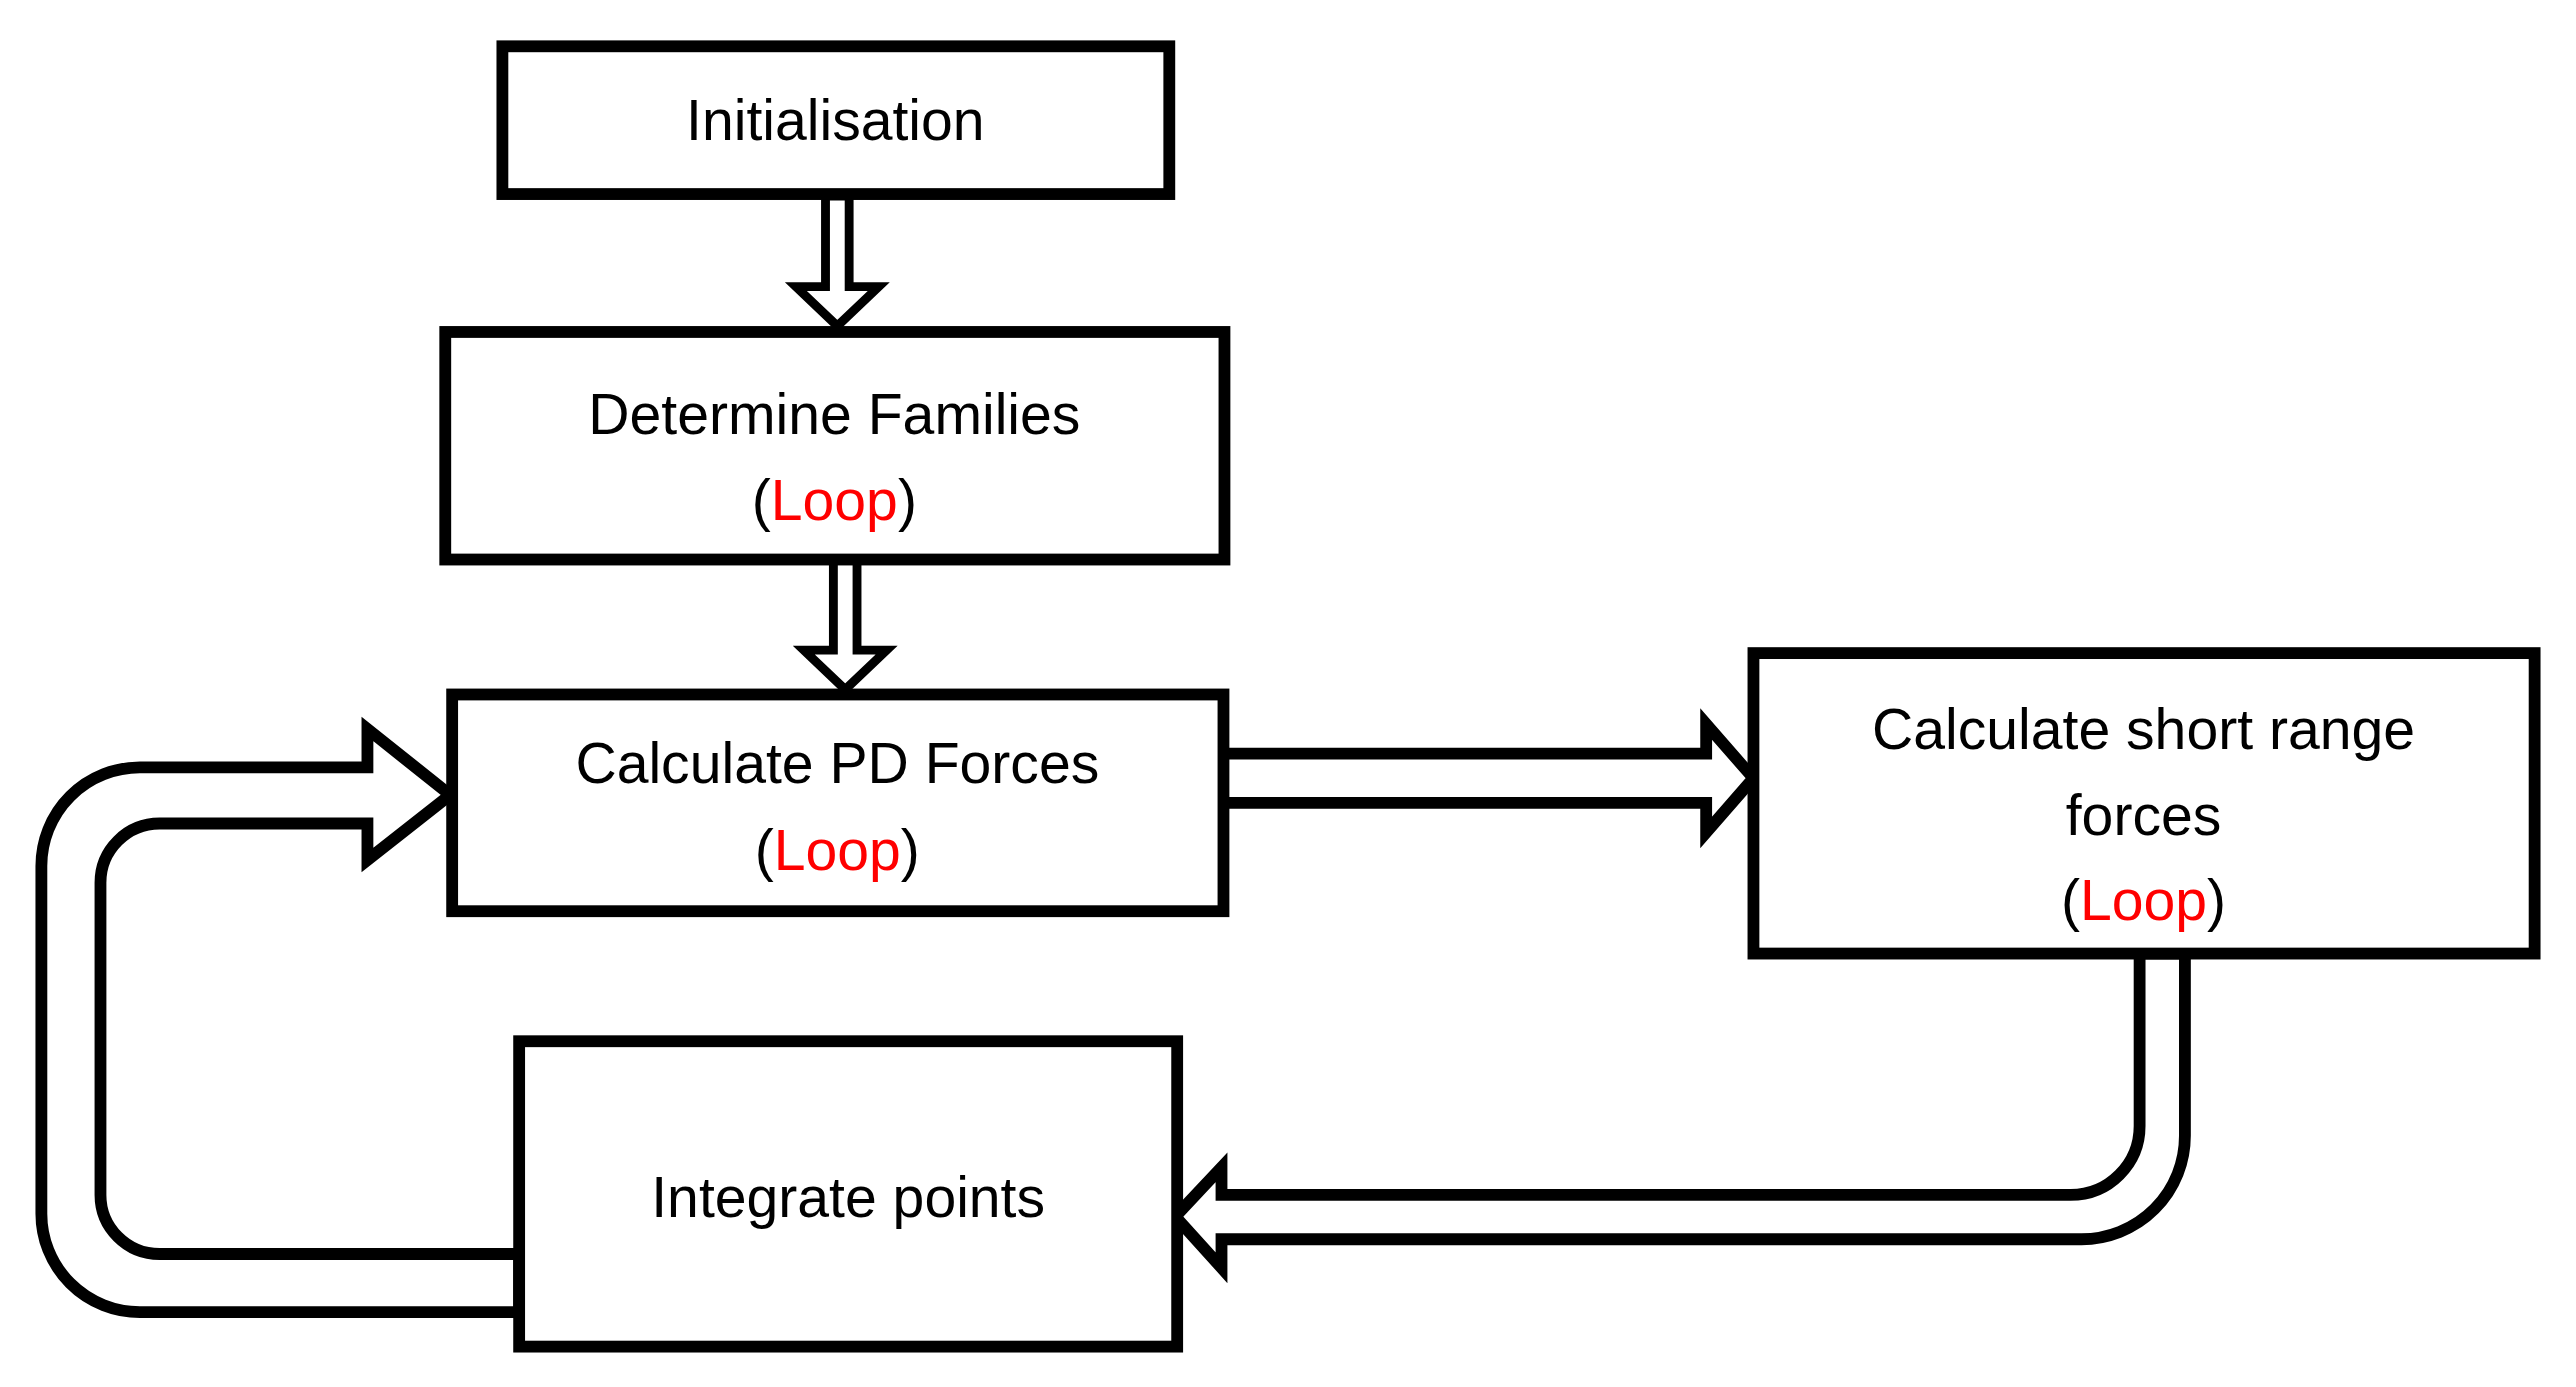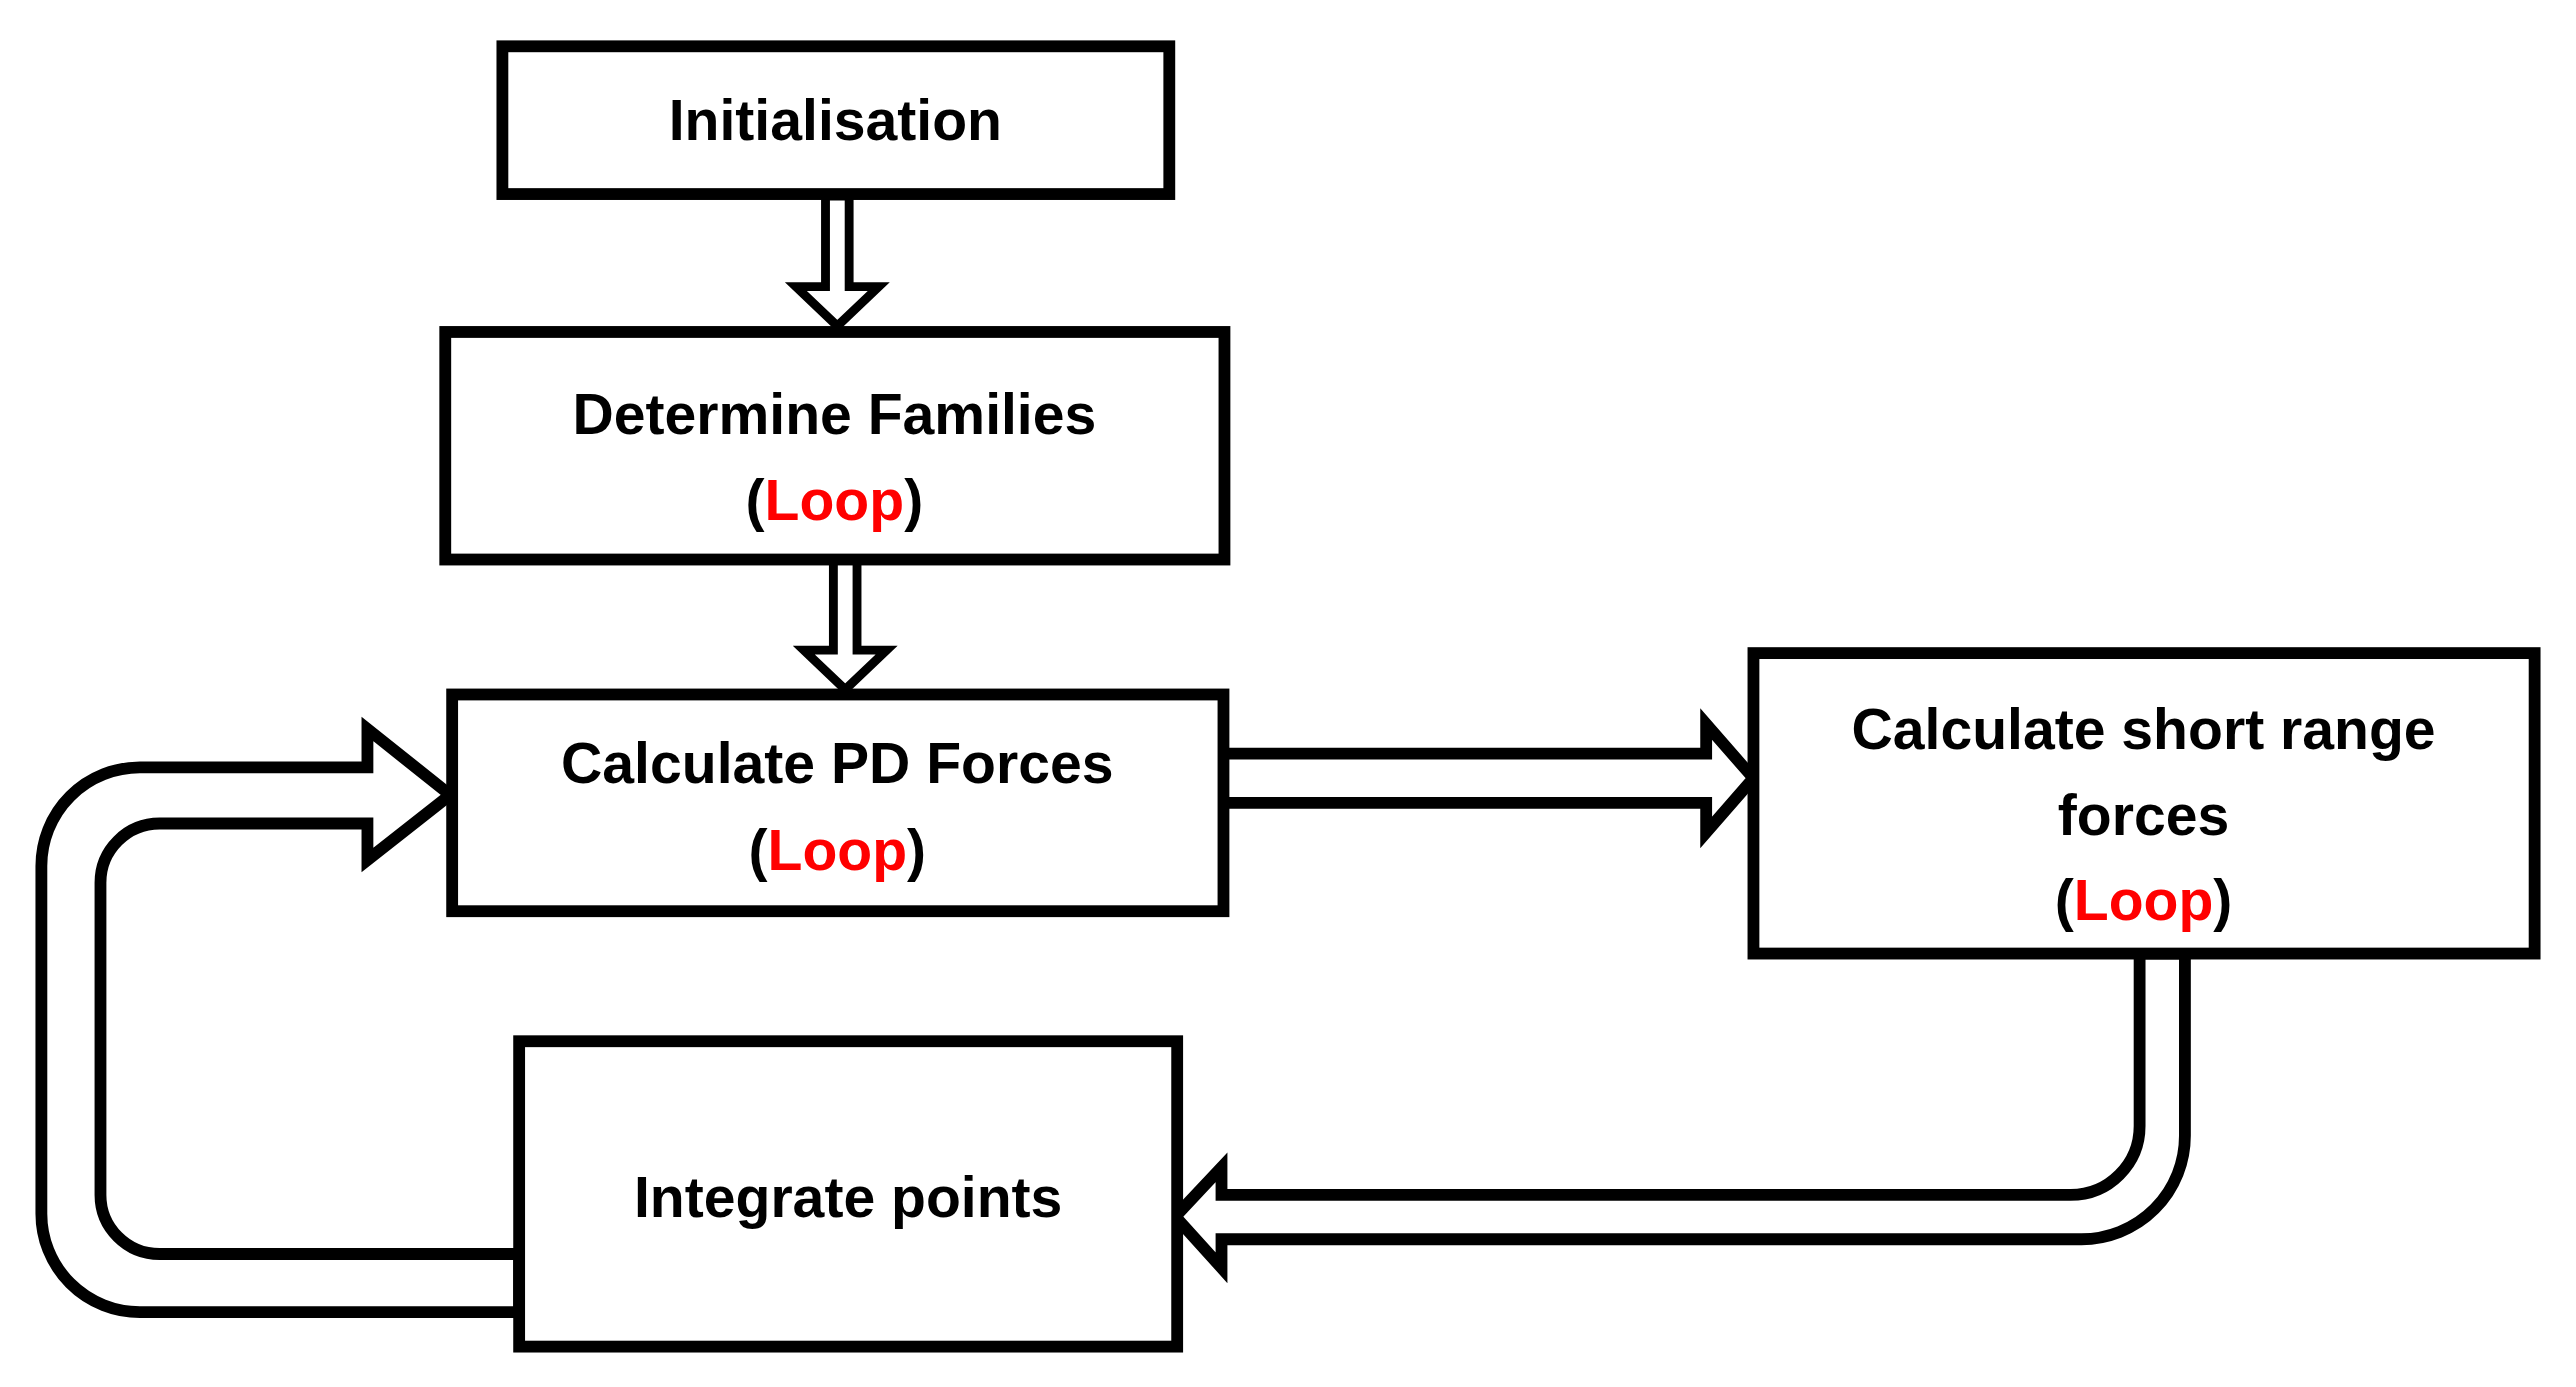--- a/index.html
+++ b/index.html
@@ -6,21 +6,20 @@
     --ink:#000000;
     --loop-red:#FF0000;
     --paper:#FFFFFF;
   }
   html,body{margin:0;padding:0;background:var(--paper);}
   .stage{
     position:relative;
     width:2576px;height:1387px;
     background:var(--paper);
     overflow:hidden;
-    font-weight:bold;
   }
   svg{position:absolute;left:0;top:0;}
   .box{
     fill:var(--paper);
     stroke:var(--ink);
     stroke-width:12;
   }
   .arrow{
     fill:var(--paper);
     stroke:var(--ink);

